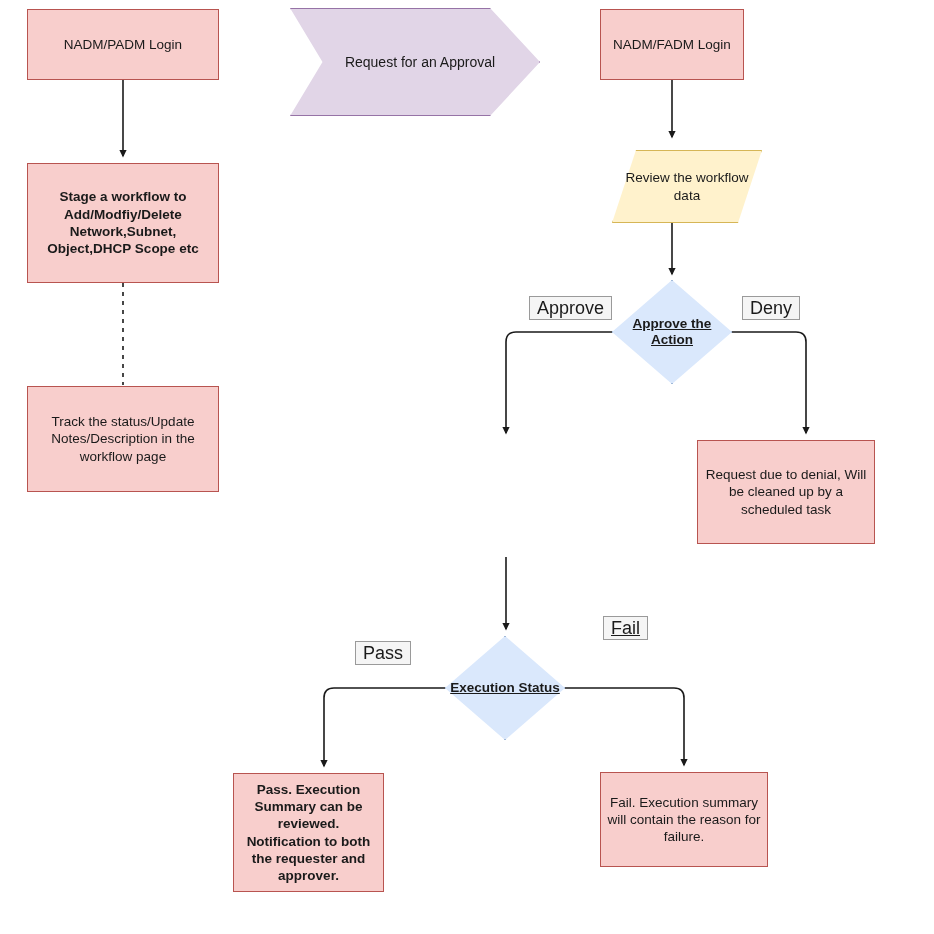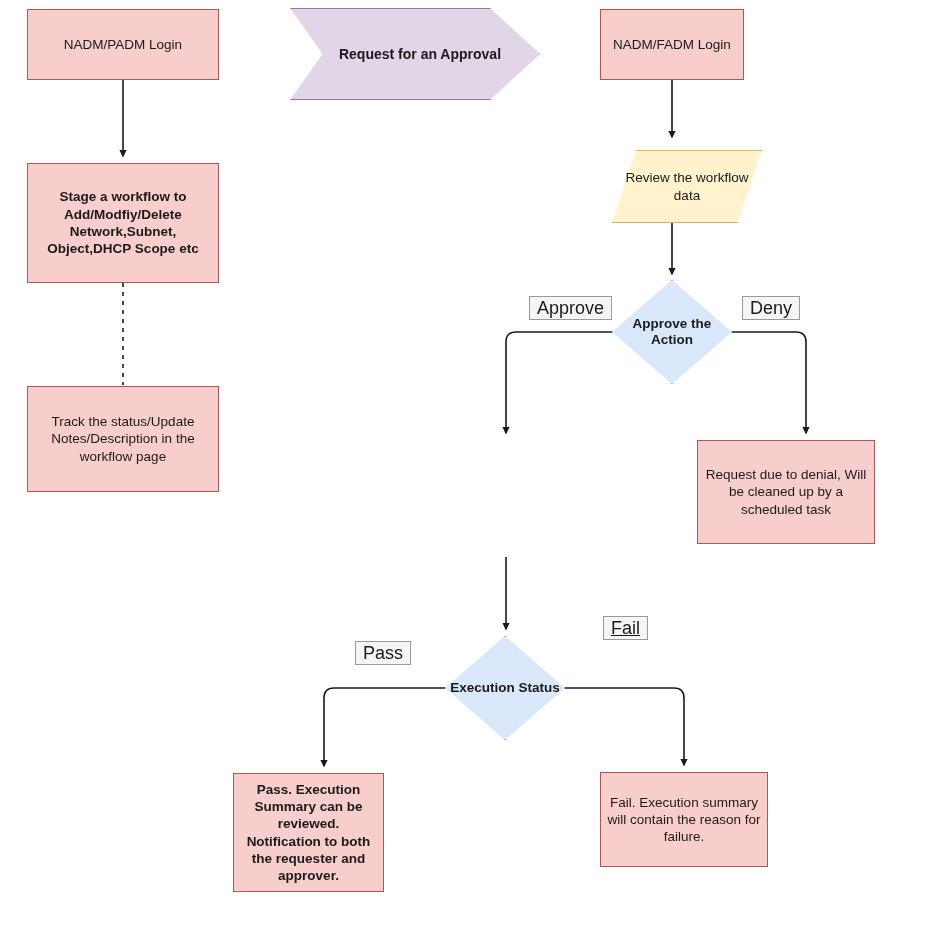--- a/index.html
+++ b/index.html
@@ -97,20 +97,21 @@
     position: absolute;
     box-sizing: border-box;
     display: flex;
     align-items: center;
     justify-content: center;
     color: #1a1a1a;
     font-size: 13.5px;
     line-height: 1.22;
     font-weight: bold;
     text-align: center;
+    text-decoration: underline;
   }
   .diamond .dia-shape {
     position: absolute;
     left: 0; top: 0; right: 0; bottom: 0;
     background: #dae8fc;
     border: 1.4px solid #6c8ebf;
     clip-path: polygon(50% 0%, 100% 50%, 50% 100%, 0% 50%);
   }
   .diamond .dia-label {
     position: relative;
@@ -168,21 +169,21 @@
   </div>
 
   <div class="node process bold" style="left:27px; top:163px; width:192px; height:120px;">
     <span>Stage a workflow to Add/Modfiy/Delete Network,Subnet, Object,DHCP Scope etc</span>
   </div>
 
   <div class="node process" style="left:27px; top:386px; width:192px; height:106px;">
     <span>Track the status/Update Notes/Description in the workflow page</span>
   </div>
 
-  <div class="chevron" style="left:290px; top:8px; width:250px; height:92px;font-weight:bold;">
+  <div class="chevron" style="left:290px; top:8px; width:250px; height:108px;">
     <span class="chev-shape"></span>
     <span class="chev-label">Request for an Approval</span>
   </div>
 
   <div class="node process" style="left:600px; top:9px; width:144px; height:71px;">
     <span>NADM/FADM Login</span>
   </div>
 
   <div class="parallelogram" style="left:612px; top:140px; width:150px; height:73px;">
     <span class="par-shape"></span>

